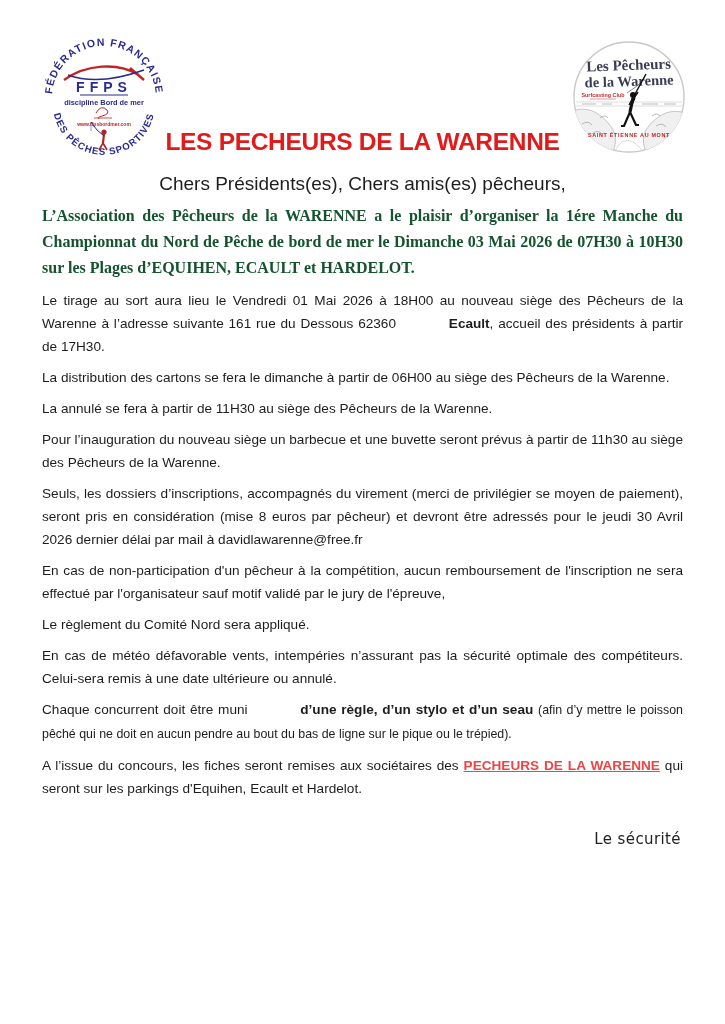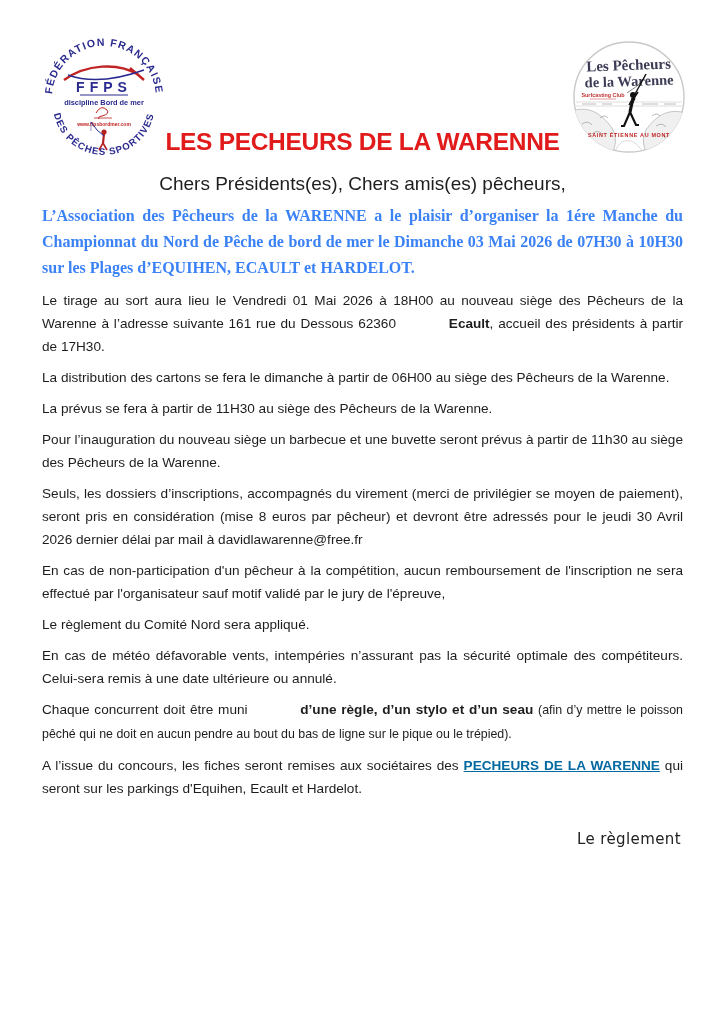--- a/index.html
+++ b/index.html
@@ -16,25 +16,25 @@
     position:absolute; left:0; top:128px; width:100%;
     text-align:center; font-size:24.5px; font-weight:bold; letter-spacing:-0.3px;
     color:#e11b1b;
   }
   
   .content { position:absolute; left:42px; top:172px; width:641px; }
   .greeting { text-align:center; font-size:19px; line-height:23px; margin-bottom:8px; }
   .par { font-size:13.6px; line-height:23px; margin-bottom:8px; text-align:justify; }
   .par.serif {
     font-family:"Liberation Serif", serif; font-weight:bold;
-    font-size:16px; line-height:26px; color:#3b82f6;
+    font-size:16px; line-height:26px; color:#14532d;
   }
   .b { font-weight:bold;padding-left:48px; }
   .small { font-size:12.4px; }
-  .red-link { color:#0369a1; font-weight:bold; text-decoration:underline; }
+  .red-link { color:#ef4444; font-weight:bold; text-decoration:underline; }
   .sig { margin-top:30px; text-align:right; padding-right:2px;
          font-family:"DejaVu Sans", sans-serif; font-size:15px; letter-spacing:0.4px; color:#222; }
   .sig .role { margin-bottom:18px; }
   svg text { font-family:"Liberation Sans", sans-serif; }
   svg .serif-t { font-family:"Liberation Serif", serif; }
 </style>
 </head>
 <body>
 
 <div class="page">
@@ -116,34 +116,34 @@
   <div class="content">
 
     <div class="greeting">Chers Présidents(es), Chers amis(es) pêcheurs,</div>
 
     <p class="par serif">L’Association des Pêcheurs de la WARENNE a le plaisir d’organiser la 1ére Manche du Championnat du Nord de Pêche de bord de mer le Dimanche 03 Mai 2026 de 07H30 à 10H30 sur les Plages d’EQUIHEN, ECAULT et HARDELOT.</p>
 
     <p class="par"><span>Le tirage au sort aura lieu le Vendredi 01 Mai 2026 à 18H00 au nouveau siège des Pêcheurs de la Warenne à l’adresse suivante 161 rue du Dessous 62360 </span><span class="b">Ecault</span><span>, accueil des présidents à partir de 17H30.</span></p>
 
     <p class="par">La distribution des cartons se fera le dimanche à partir de 06H00 au siège des Pêcheurs de la Warenne.</p>
 
-    <p class="par">La prévus se fera à partir de 11H30 au siège des Pêcheurs de la Warenne.</p>
+    <p class="par">La annulé se fera à partir de 11H30 au siège des Pêcheurs de la Warenne.</p>
 
     <p class="par">Pour l’inauguration du nouveau siège un barbecue et une buvette seront prévus à partir de 11h30 au siège des Pêcheurs de la Warenne.</p>
 
     <p class="par"><span>Seuls, les dossiers d’inscriptions, accompagnés du virement (merci de privilégier se moyen de paiement), seront pris en considération (mise 8 euros par pêcheur) et devront être adressés pour le jeudi 30 Avril 2026 dernier délai par mail à </span><span>davidlawarenne@free.fr</span></p>
 
     <p class="par"> En cas de non-participation d'un pêcheur à la compétition, aucun remboursement de l'inscription ne sera effectué par l'organisateur sauf motif validé par le jury de l'épreuve,</p>
 
     <p class="par">Le règlement du Comité Nord sera appliqué.</p>
 
     <p class="par">En cas de météo défavorable vents, intempéries n’assurant pas la sécurité optimale des compétiteurs. Celui-sera remis à une date ultérieure ou annulé.</p>
 
     <p class="par"><span>Chaque concurrent doit être muni </span><span class="b">d’une règle, d’un stylo et d’un seau </span><span class="small">(afin d’y mettre le poisson pêché qui ne doit en aucun pendre au bout du bas de ligne sur le pique ou le trépied).</span></p>
 
     <p class="par"><span>A l’issue du concours, les fiches seront remises aux sociétaires des </span><span class="red-link">PECHEURS DE LA WARENNE</span><span> qui seront sur les parkings d'Equihen, Ecault et Hardelot.</span></p>
 
     <div class="sig">
-      <div class="role">Le règlement</div>
+      <div class="role">Le sécurité</div>
     </div>
 
   </div>
 </div>
 
 </body></html>

